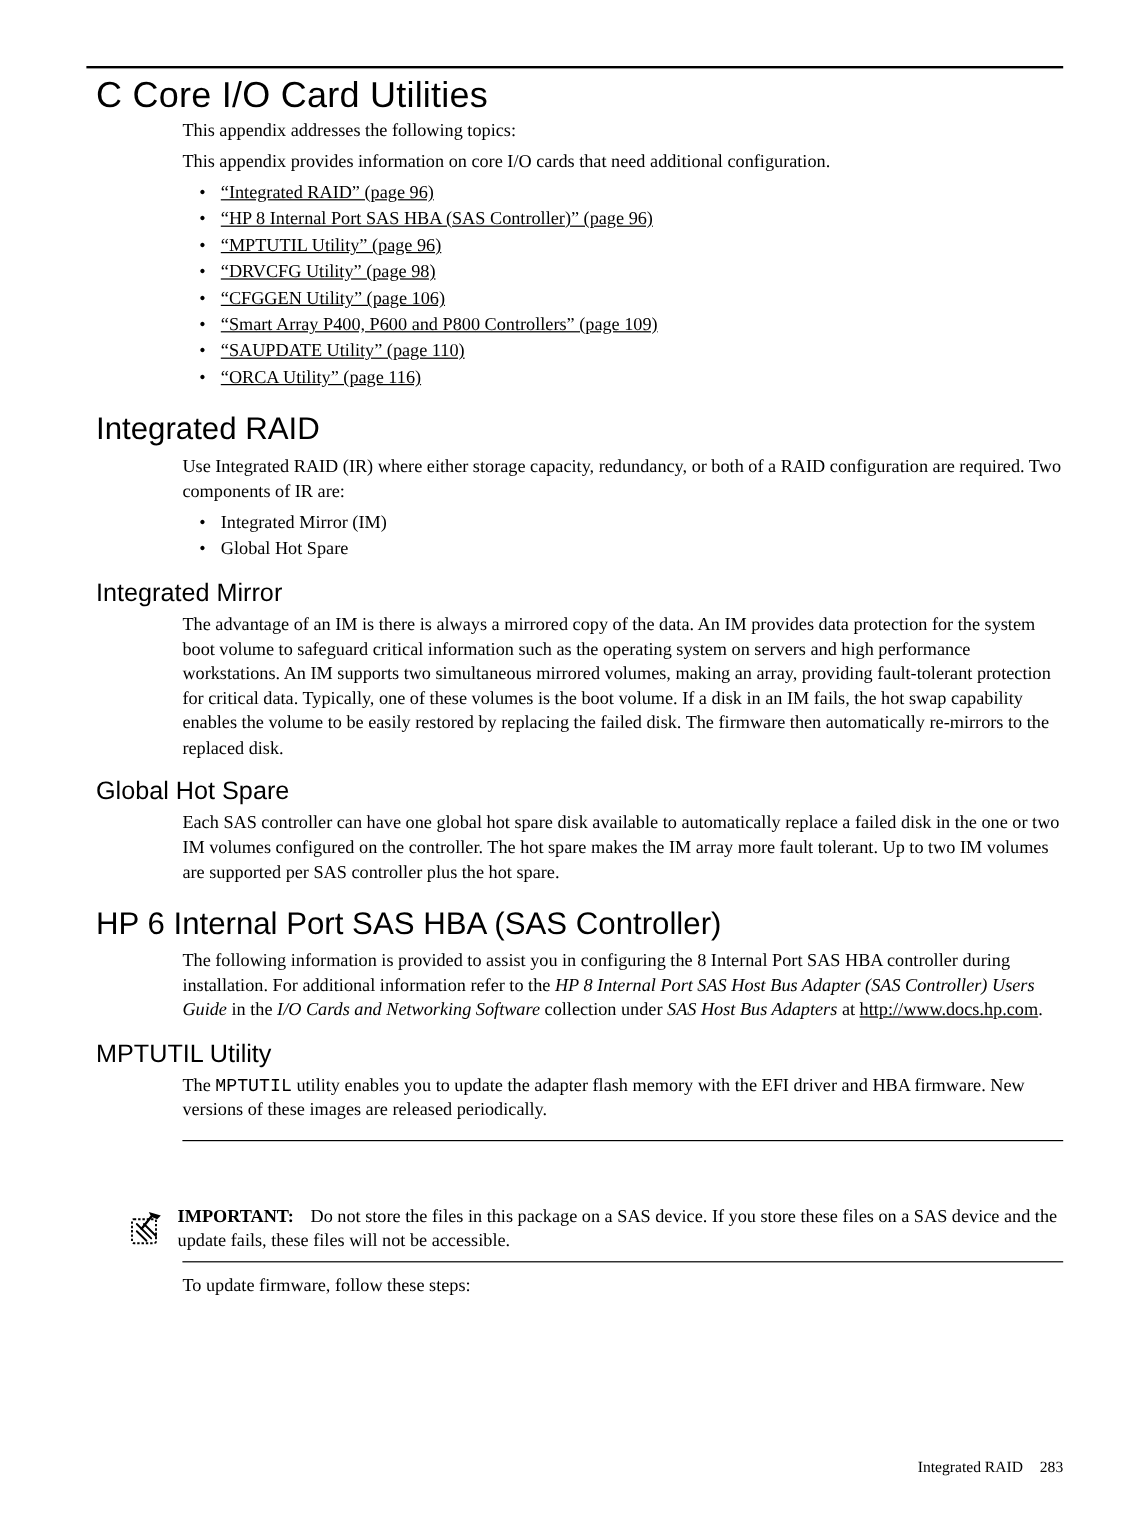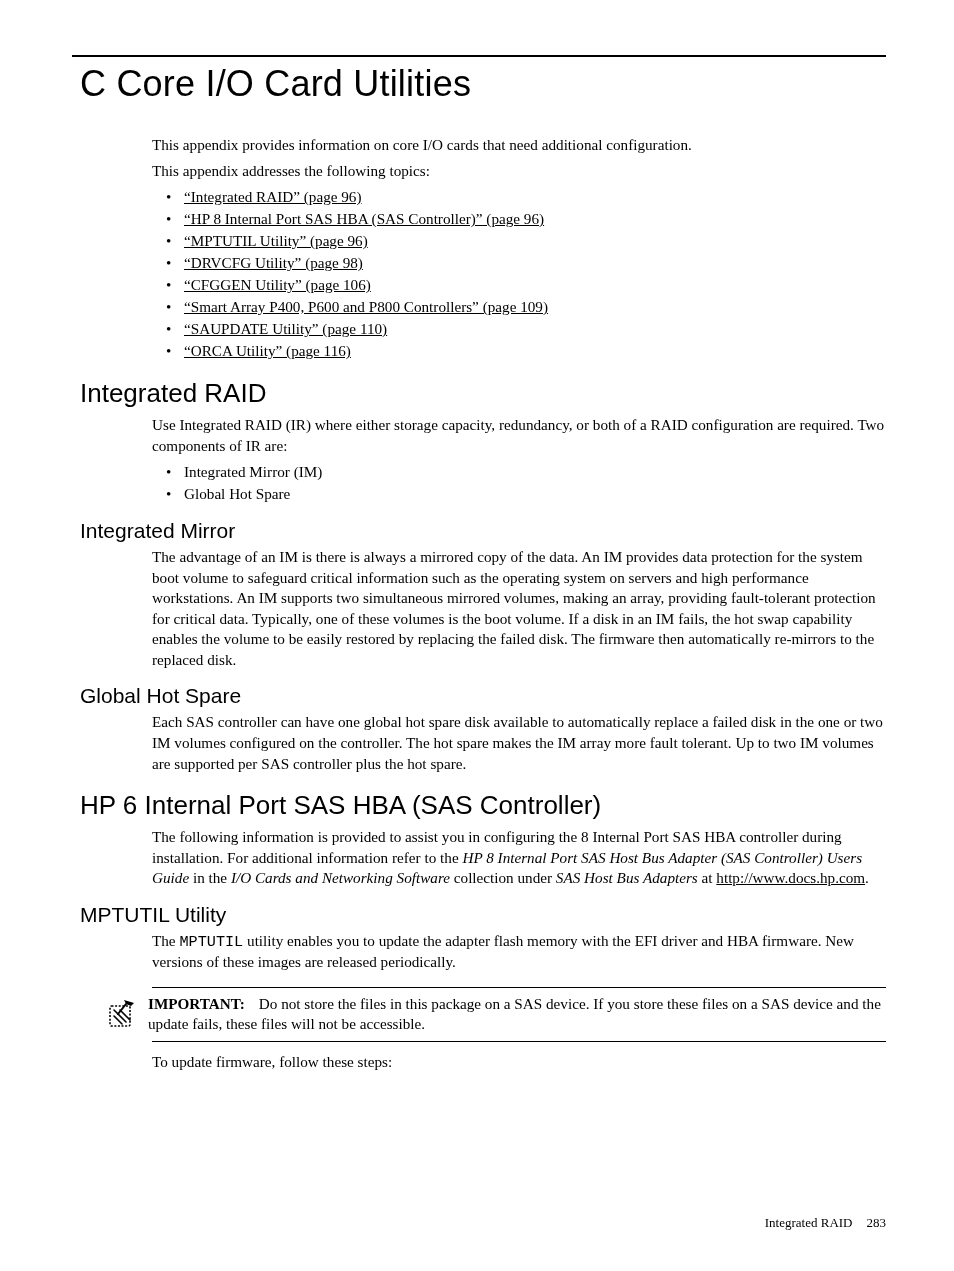--- a/index.html
+++ b/index.html
@@ -13,23 +13,23 @@
     padding: 55px 68px 50px 72px;
   }
   hr.top-rule {
     border: none;
     border-top: 2px solid #000;
     margin: 0 0 6px 0;
   }
   h1.title {
     font-family: "Trebuchet MS", "Lucida Sans", "Century Gothic", Futura, sans-serif;
     font-weight: 300;
-    font-size: 36px;
+    font-size: 30px;
     letter-spacing: 0.2px;
-    margin: 0 0 30px 0;
+    margin: 0 0 2px 0;
     padding-left: 8px;
   }
   .body-indent { padding-left: 80px; }
   p { font-size: 15.2px; line-height: 1.35; margin: 0 0 5px 0; }
   ul.toc { list-style: none; margin: 4px 0 12px 0; padding-left: 32px; }
   ul.toc li { font-size: 15.2px; line-height: 1.45; position: relative; }
   ul.toc li::before { content: "\2022"; position: absolute; left: -18px; }
   ul.toc a { color: #000; text-decoration: underline; }
   h2.sec {
     font-family: "Trebuchet MS", "Lucida Sans", "Century Gothic", Futura, sans-serif;
@@ -46,42 +46,42 @@
     padding-left: 8px;
   }
   ul.plain { list-style: none; margin: 2px 0 6px 0; padding-left: 32px; }
   ul.plain li { font-size: 15.2px; line-height: 1.45; position: relative; }
   ul.plain li::before { content: "\2022"; position: absolute; left: -18px; }
   .ital { font-style: italic; }
   .mono { font-family: "Courier New", Courier, monospace; }
   a.inline { color: #000; text-decoration: underline; }
   .important-block { margin-top: 14px; }
   hr.thin { border: none; border-top: 1px solid #000; margin: 0; }
-  .imp-row { display: flex; align-items: flex-start; padding: 6px 0 6px 0; }
+  .imp-row { display: flex; align-items: flex-start; padding: 6px 0 6px 0; margin-top: 47px; }
   .imp-icon { width: 34px; flex: 0 0 34px; margin-right: 10px; margin-top: 2px; }
   .imp-text { flex: 1; font-size: 15.2px; line-height: 1.35; }
   .imp-text .label { font-weight: bold; margin-right: 14px; }
   .footer {
     position: absolute;
     bottom: 40px;
     right: 68px;
     font-size: 13px;
   }
   .footer .sec-name { margin-right: 14px; }
 </style>
 </head>
 <body>
 
 <hr class="top-rule">
 
 <h1 class="title">C Core I/O Card Utilities</h1>
 
 <div class="body-indent">
+  <p>This appendix addresses the following topics:</p>
   <p>This appendix provides information on core I/O cards that need additional configuration.</p>
-  <p>This appendix addresses the following topics:</p>
   <ul class="toc">
     <li><a>“Integrated RAID” (page 96)</a></li>
     <li><a>“HP 8 Internal Port SAS HBA (SAS Controller)” (page 96)</a></li>
     <li><a>“MPTUTIL Utility” (page 96)</a></li>
     <li><a>“DRVCFG Utility” (page 98)</a></li>
     <li><a>“CFGGEN Utility” (page 106)</a></li>
     <li><a>“Smart Array P400, P600 and P800 Controllers” (page 109)</a></li>
     <li><a>“SAUPDATE Utility” (page 110)</a></li>
     <li><a>“ORCA Utility” (page 116)</a></li>
   </ul>

